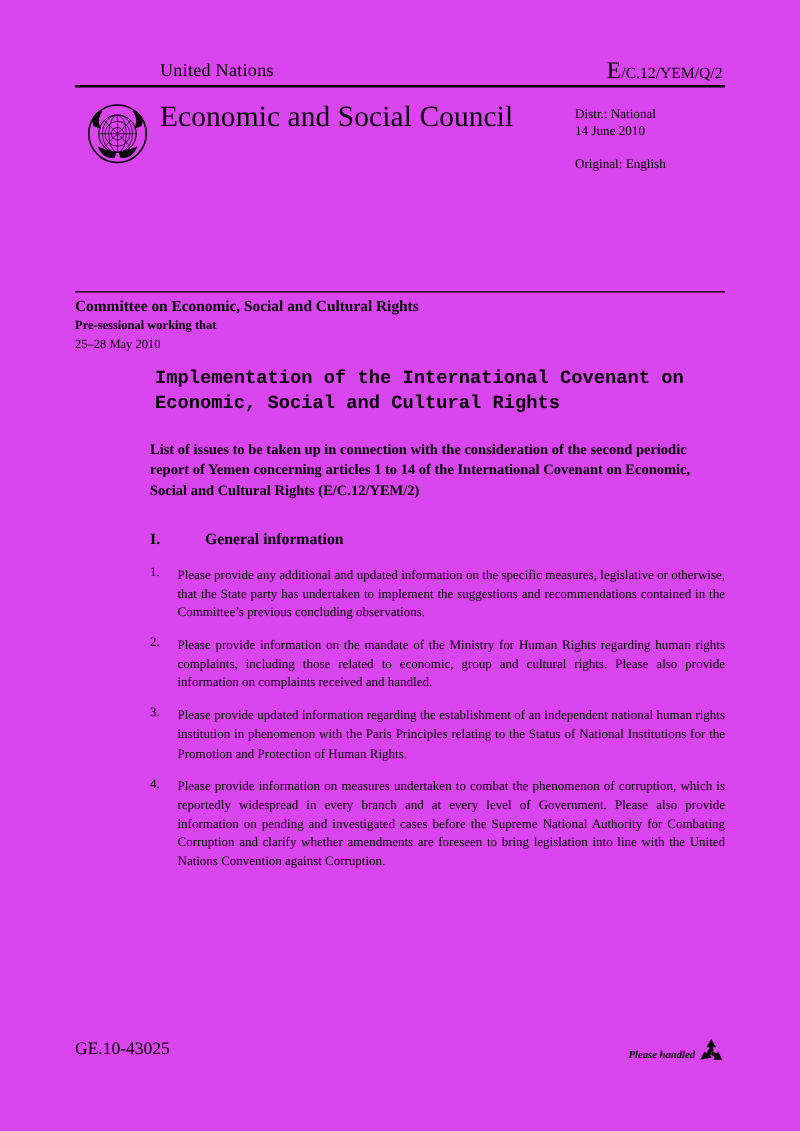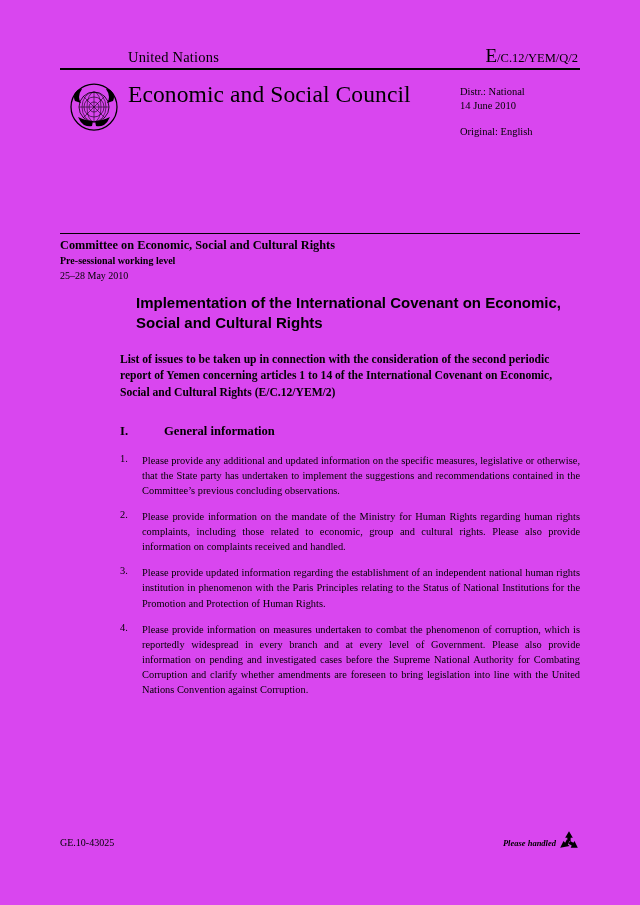--- a/index.html
+++ b/index.html
@@ -135,25 +135,25 @@
     margin-top: 1px;
   }
 
   .content {
     position: absolute;
     left: 60px;
     top: 253px;
     width: 460px;
   }
   h1.doc-title {
-    font-family: Liberation Sans, sans-serif;
+    font-family: Liberation Mono, monospace;
     font-weight: bold;
     font-size: 15px;
     line-height: 1.35;
-    margin: 0 0 18px 16px;
+    margin: 0 0 18px 4px;
     color: #000;
   }
   .subtitle {
     font-family: "Liberation Serif", serif;
     font-weight: bold;
     font-size: 11.6px;
     line-height: 1.45;
     margin: 0 0 22px 0;
     color: #000;
   }
@@ -195,21 +195,21 @@
     left: 0;
     bottom: 0;
     width: 520px;
     height: 26px;
   }
   .doc-code {
     position: absolute;
     left: 0;
     bottom: 2px;
     font-family: "Liberation Serif", serif;
-    font-size: 10px;
+    font-size: 14px;
     color: #000;
     text-align: right;
   }
   .recycle {
     position: absolute;
     right: 0;
     bottom: 0px;
     display: flex;
     align-items: flex-end;
     gap: 2px;
@@ -266,21 +266,21 @@
           <div>14 June 2010</div>
           <div class="gap"></div>
           <div>Original: English</div>
         </div>
       </div>
     </div>
 
     <div class="committee-block">
       <div class="rule-mid"></div>
       <div class="committee">Committee on Economic, Social and Cultural Rights</div>
-      <div class="subgroup">Pre-sessional working level</div>
+      <div class="subgroup">Pre-sessional working that</div>
       <div class="dates">25–28 May 2010</div>
     </div>
 
     <div class="content">
       <h1 class="doc-title">Implementation of the International Covenant on Economic, Social and Cultural Rights</h1>
       <div class="subtitle">List of issues to be taken up in connection with the consideration of the second periodic report of Yemen concerning articles 1 to 14 of the International Covenant on Economic, Social and Cultural Rights (E/C.12/YEM/2)</div>
 
       <div class="section-head">
         <span class="section-num">I.</span>
         <span>General information</span>

